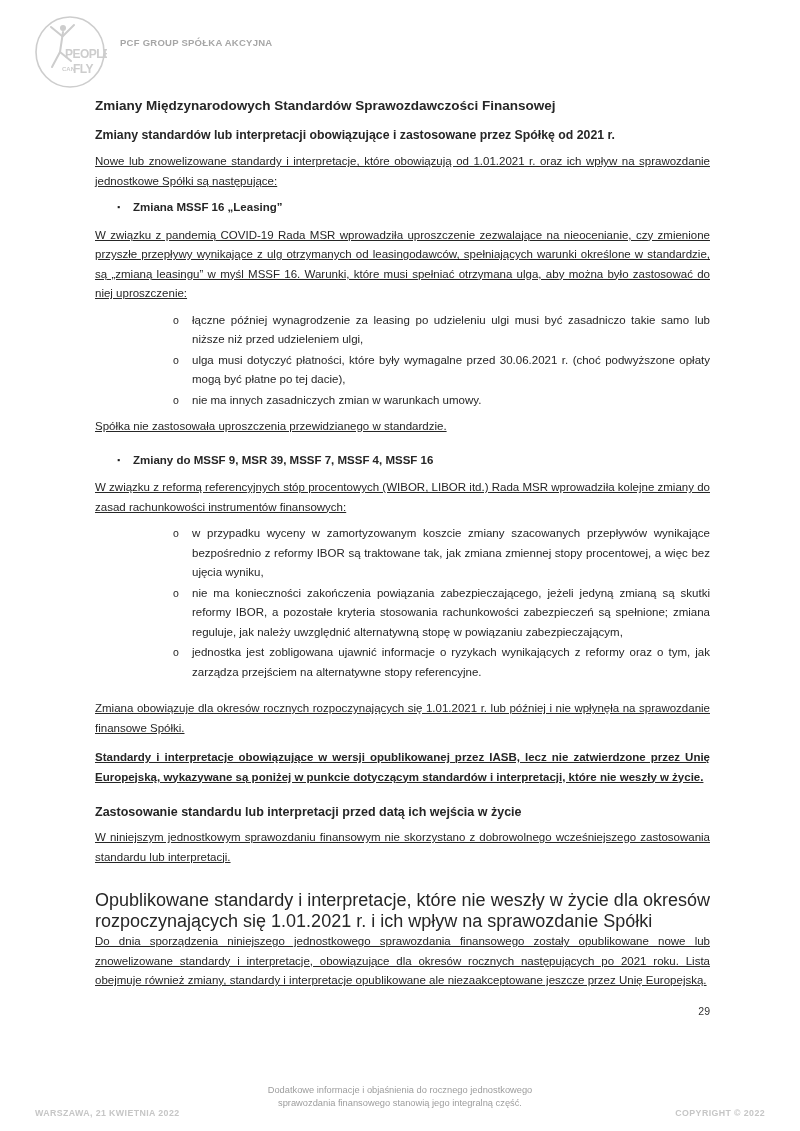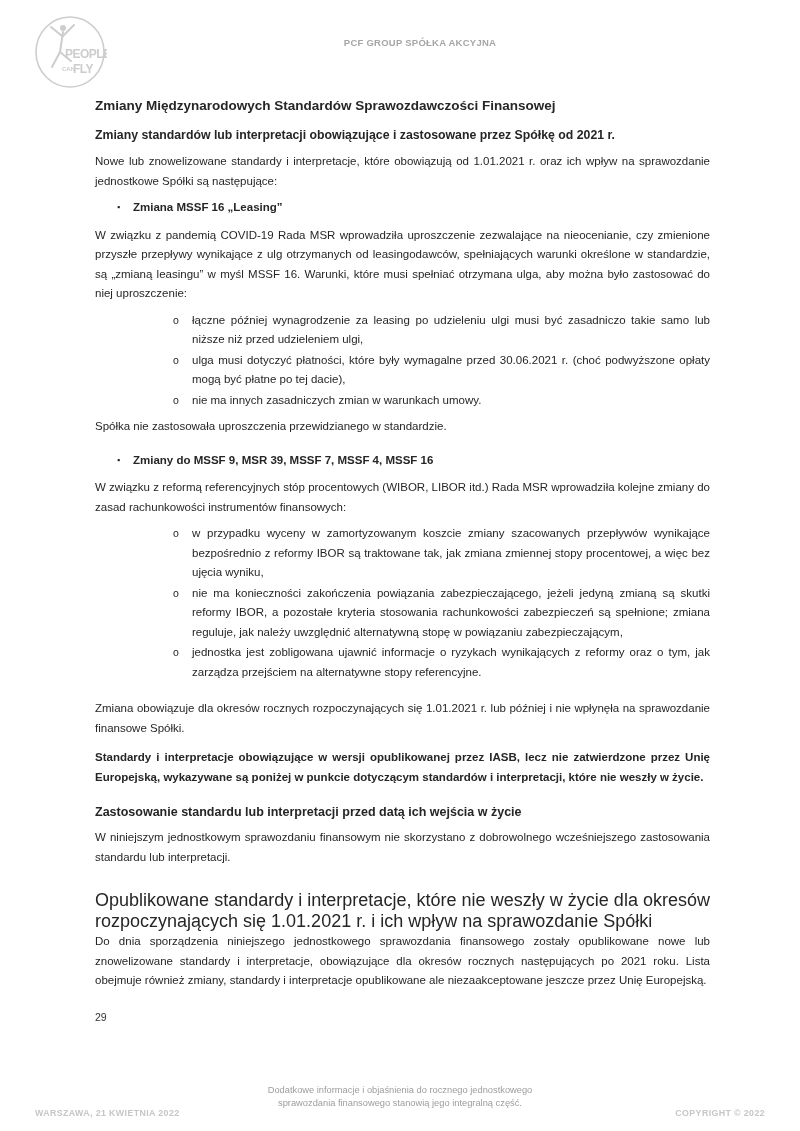--- a/index.html
+++ b/index.html
@@ -7,40 +7,40 @@
   .page {
     position:relative;
     width:800px; height:1131px;
     background:#ffffff;
     overflow:hidden;
     font-family:"Liberation Sans", sans-serif;
     color:#262626;
   }
   
   .logo-wrap { position:absolute; left:33px; top:15px; }
-  .header-text { position:absolute; top:37px; left:120px; right:80px; text-align:center; }
+  .header-text { position:absolute; top:37px; left:120px; right:80px; }
   .company { font-size:9.5px; font-weight:bold; color:#a6a6a6; letter-spacing:.25px; }
   .subtitle { font-size:9.5px; color:#b4b4b4; margin-top:4px; letter-spacing:.1px; }
   
   .content { position:absolute; top:97px; left:95px; width:615px;
              font-size:11.5px; line-height:19.5px; }
   .h1 { font-size:13.5px; line-height:17px; font-weight:bold; margin:0 0 13px; }
   .h2sub { font-size:12.3px; line-height:16px; font-weight:bold; margin:0 0 9px; }
   .h2section { font-size:12.5px; line-height:16px; font-weight:bold; margin:17px 0 8px; }
   .h2big { font-size:18px; line-height:21px; font-weight:normal; text-align:justify; margin:23px 0 0; }
-  p { text-align:justify; margin:0 0 7px; }
+  p { text-align:justify; margin:0 0 7px;text-decoration:underline; }
   p.bold { font-weight:bold; }
   p.gap-top { margin-top:17px; }
   .bullet-line { display:flex; font-weight:bold; margin:7px 0 8px; padding-left:22px; }
   .sq-marker { flex:none; width:16px; font-size:8.5px; line-height:19.5px; color:#1a1a1a; }
   .olist { margin:2px 0 7px; }
   .oitem { display:flex; padding-left:78px; margin-bottom:1px; }
   .o-marker { flex:none; width:19px; font-size:10.5px; line-height:19.5px; }
   .otext { flex:1; text-align:justify; }
-  .pageno { text-align:left; font-size:10.5px; color:#333333; margin-top:17px; }
+  .pageno { text-align:right; font-size:10.5px; color:#333333; margin-top:11px; }
   
   footer { position:absolute; left:35px; right:35px; bottom:13px;
            display:grid; grid-template-columns:1fr auto 1fr; align-items:end; }
   .f-left  { font-size:8.8px; font-weight:bold; color:#c6c6c6; letter-spacing:.4px; text-align:left; }
   .f-right { font-size:8.8px; font-weight:bold; color:#c6c6c6; letter-spacing:.4px; text-align:right; }
   .f-center { text-align:center; font-size:9.3px; color:#9d9d9d; line-height:13px; margin-bottom:8px; }
 </style>
 </head>
 <body>
 

